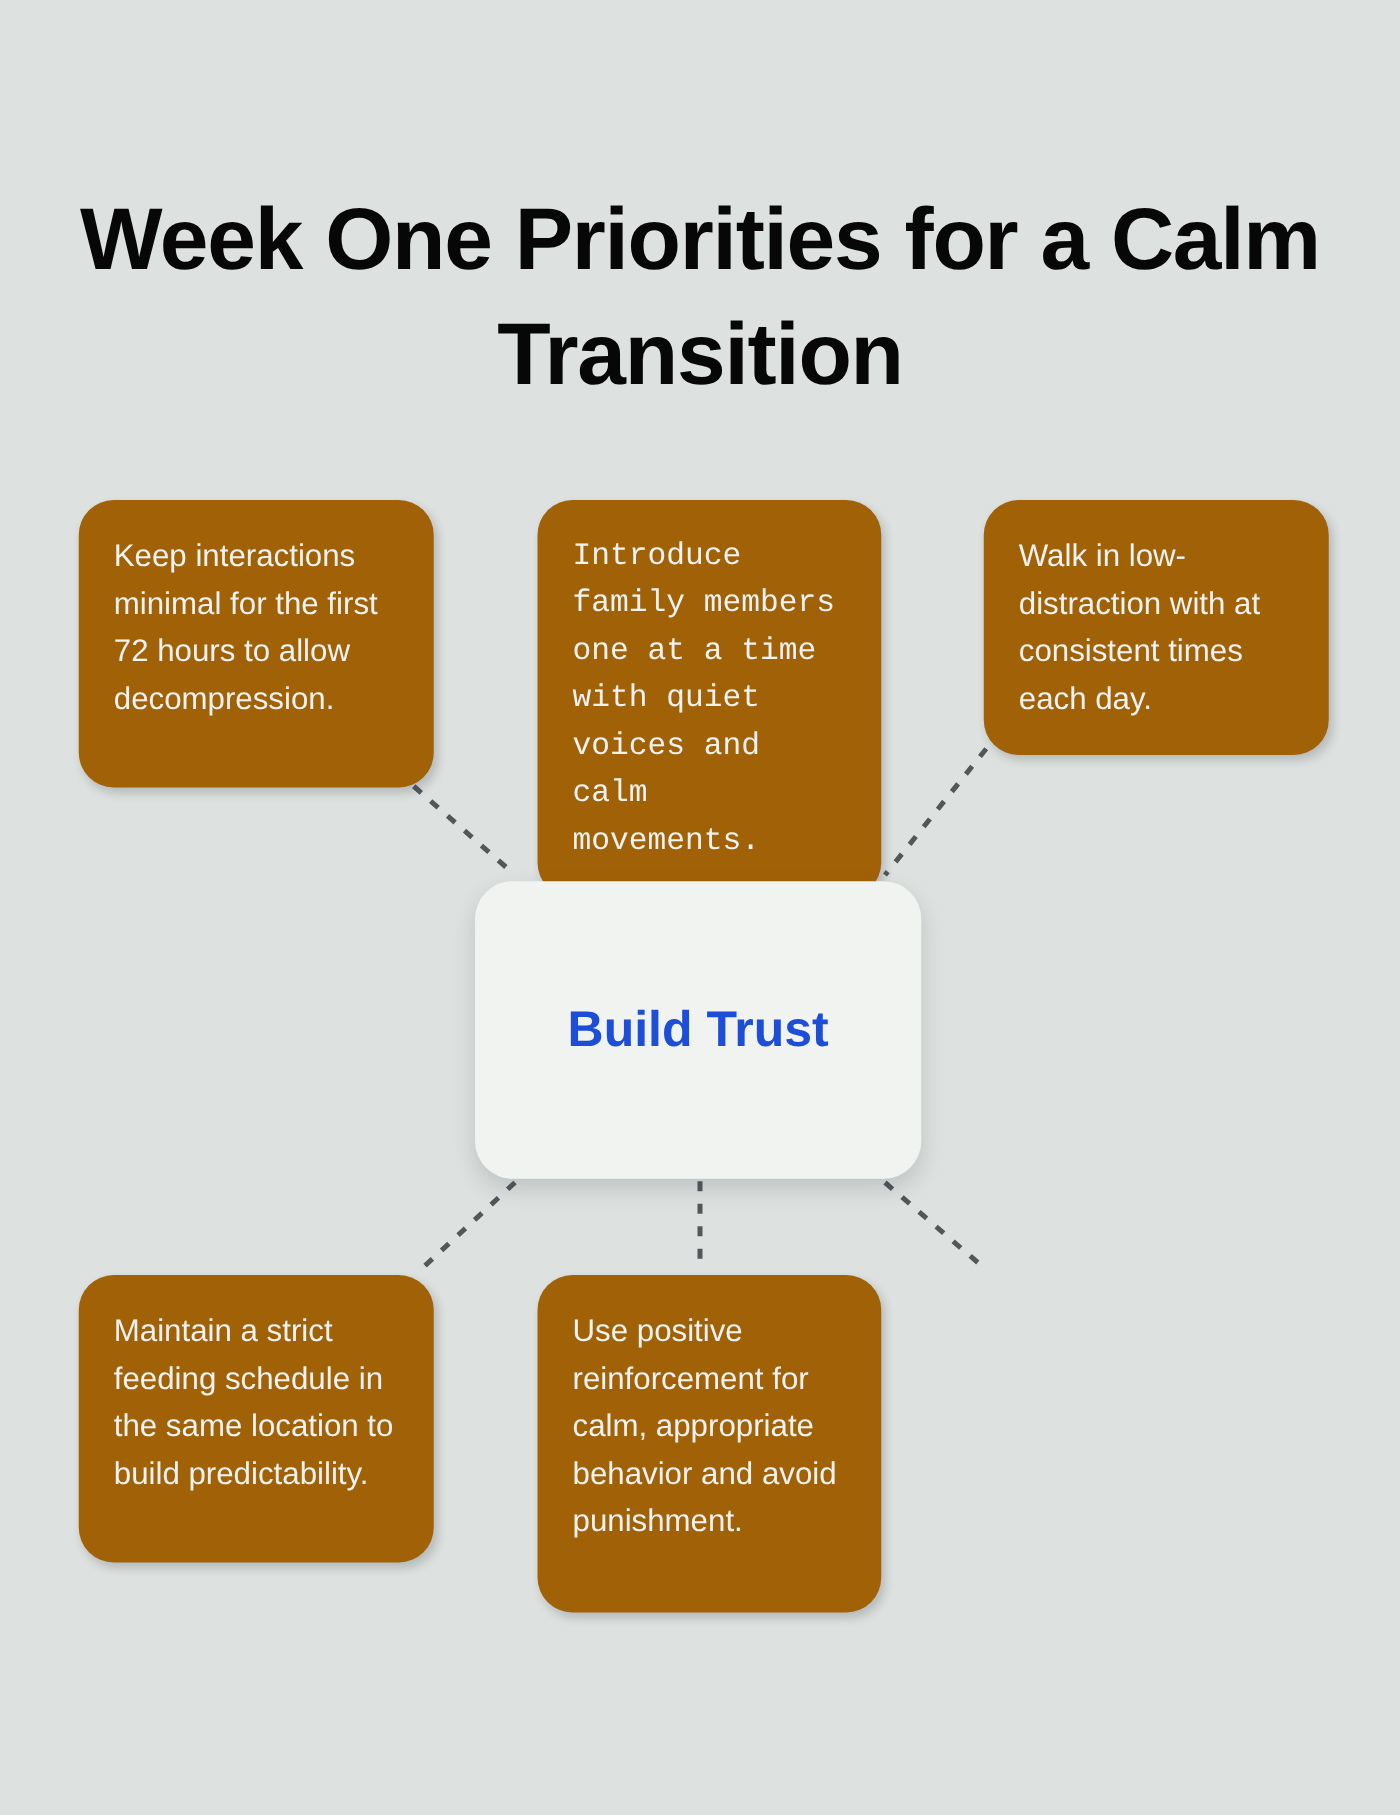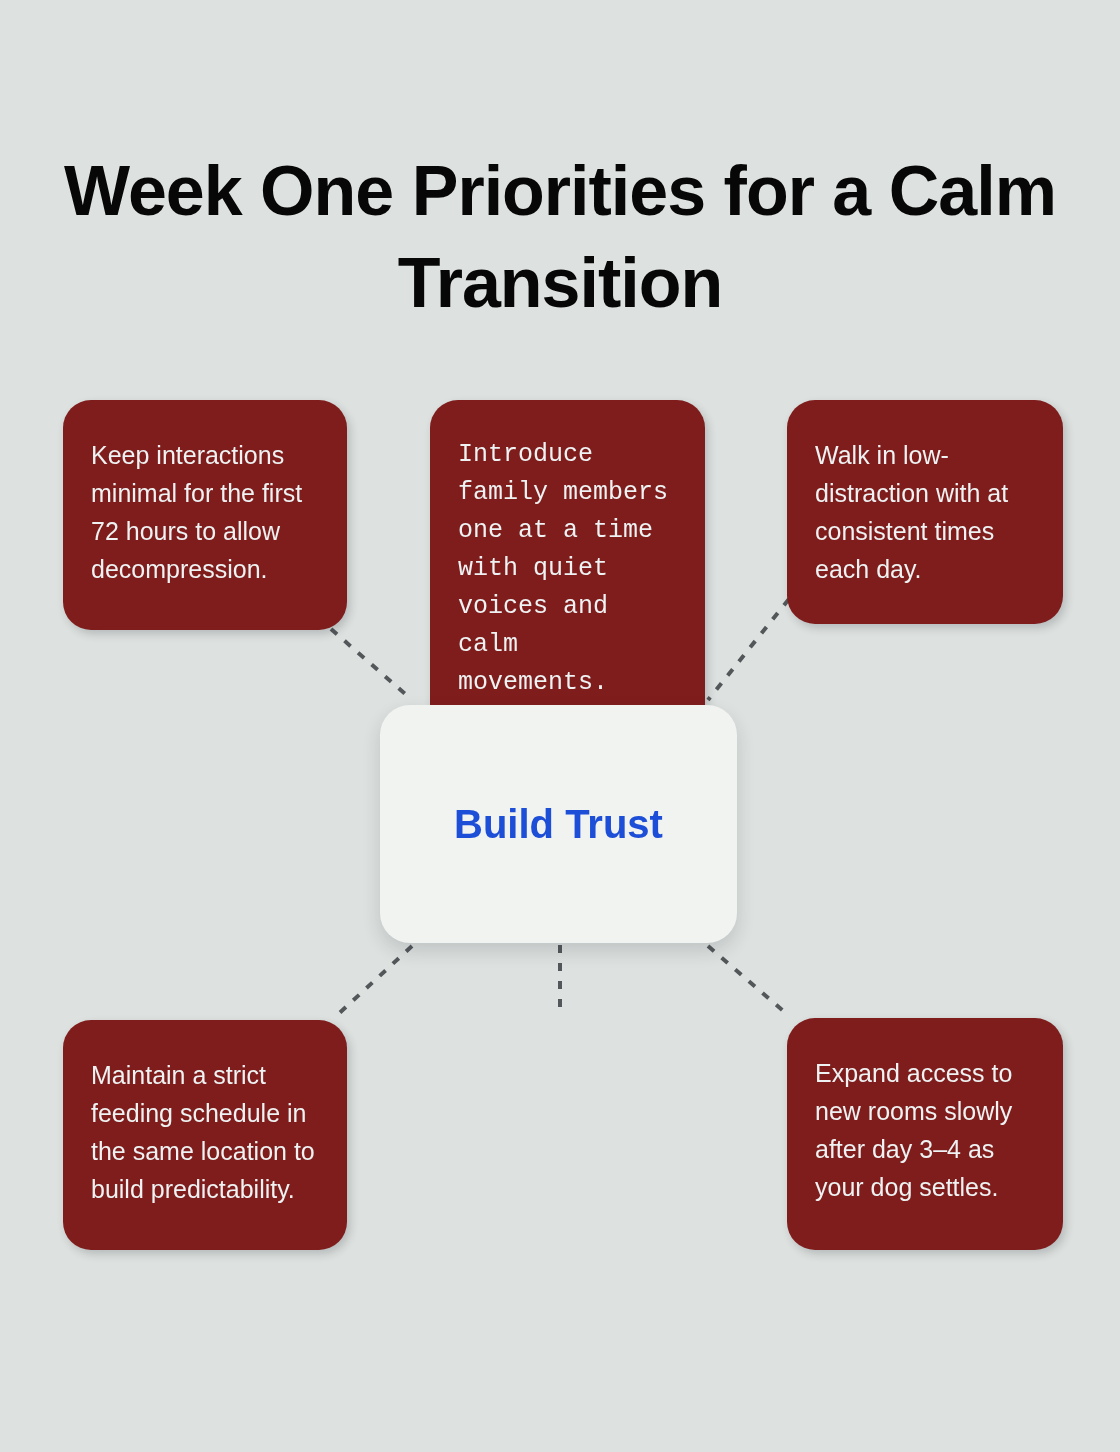--- a/index.html
+++ b/index.html
@@ -38,23 +38,23 @@
     pointer-events: none;
   }
   .connector-svg line {
     stroke: #54575a;
     stroke-width: 4;
     stroke-dasharray: 8 10;
   }
   .spoke {
     position: absolute;
     box-sizing: border-box;
-    background: #7f1d1d;
+    background: #a16207;
     border-radius: 28px;
-    padding: 36px 28px;
+    padding: 26px 28px;
     color: #eef2f2;
     font-size: 25px;
     line-height: 38px;
     box-shadow: 3px 4px 8px rgba(40, 50, 60, 0.22);
   }
   .spoke-tl { left: 63px;  top: 400px; width: 284px; min-height: 230px; }
   .spoke-tc { left: 430px; top: 400px; width: 275px; min-height: 237px; font-family: Liberation Mono, monospace; }
   .spoke-tr { left: 787px; top: 400px; width: 276px; min-height: 196px; }
   .spoke-bl { left: 63px;  top: 1020px; width: 284px; min-height: 230px; }
   .spoke-bc { left: 430px; top: 1020px; width: 275px; min-height: 270px; }
@@ -108,18 +108,18 @@
   </div>
 
   <div class="hub">
     <span class="hub-label">Build Trust</span>
   </div>
 
   <div class="spoke spoke-bl">
     <span>Maintain a strict feeding schedule in the same location to build predictability.</span>
   </div>
 
+  <div class="spoke spoke-bc">
+    <span>Use positive reinforcement for calm, appropriate behavior and avoid punishment.</span>
+  </div>
 
-  <div class="spoke spoke-br">
-    <span>Expand access to new rooms slowly after day 3–4 as your dog settles.</span>
-  </div>
 
 </div>
 
 </body></html>

